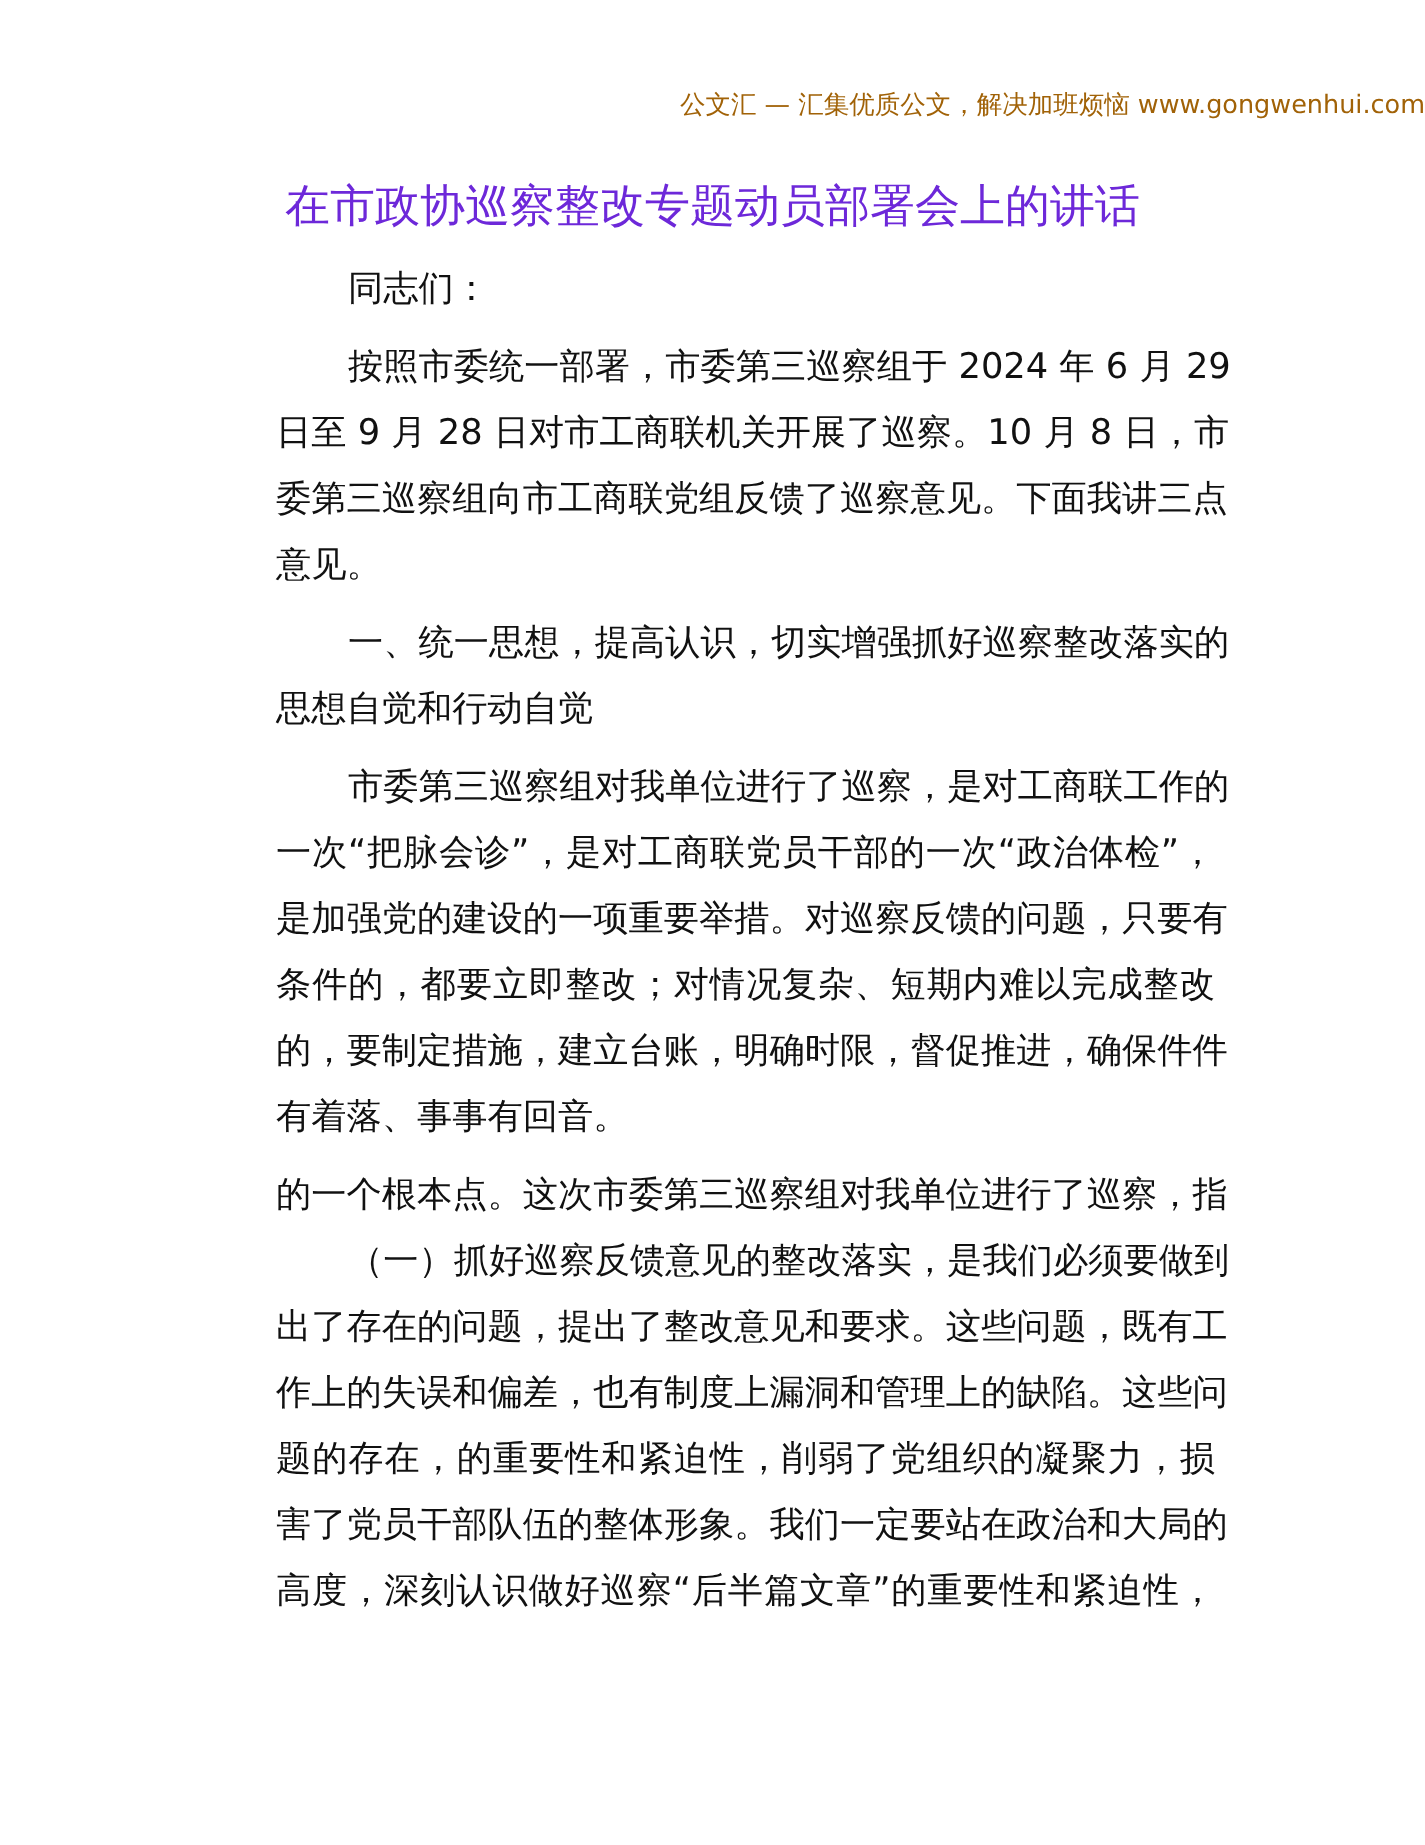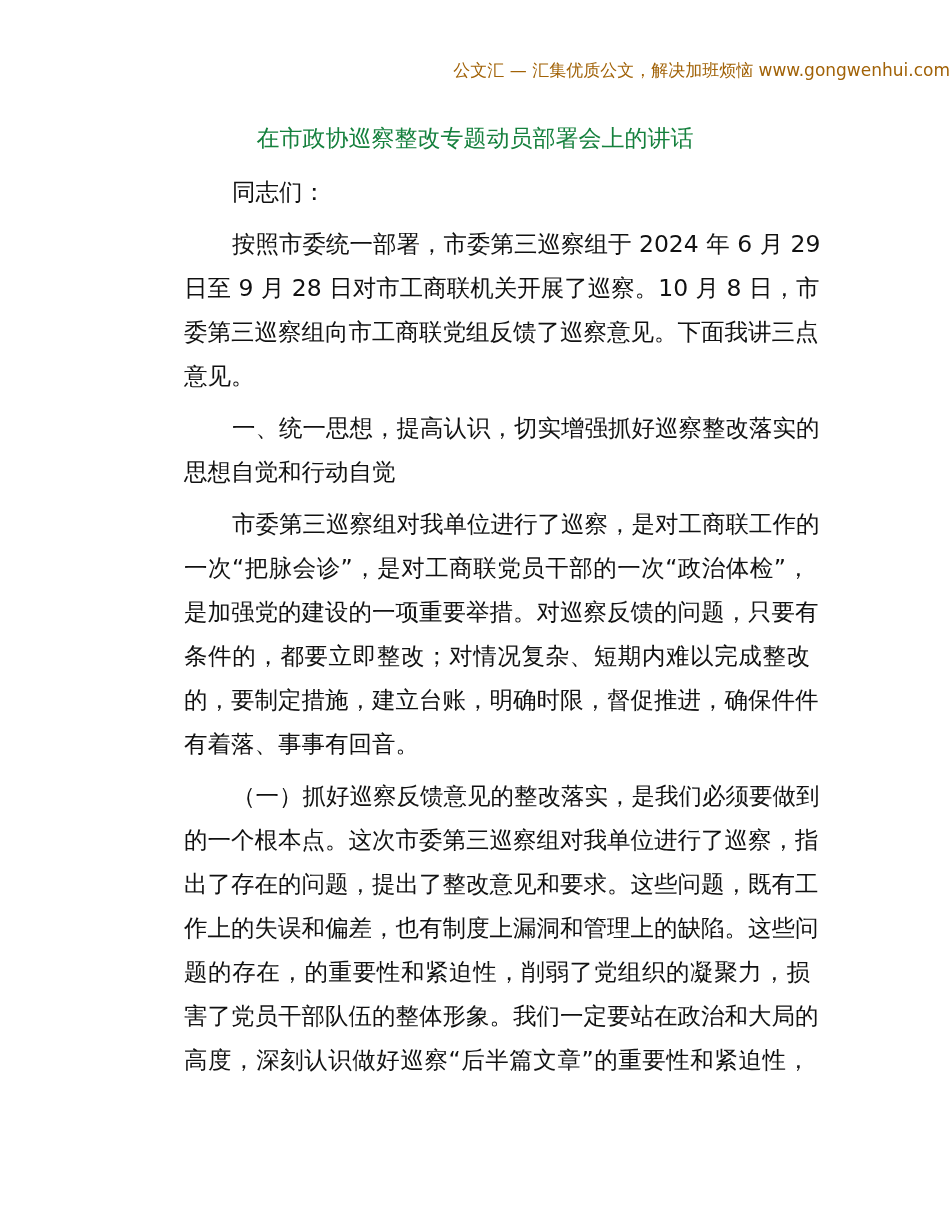--- a/index.html
+++ b/index.html
@@ -1,21 +1,21 @@
 <!DOCTYPE html>
 <html><head>
 <meta charset="utf-8">
 <style>
   html, body { margin: 0; padding: 0; background: #ffffff; }
   body { width: 950px; height: 1230px; position: relative; overflow: hidden;
          font-family: "DejaVu Sans", "Liberation Sans", sans-serif; color: #111; }
   .header { position: absolute; top: 56px; left: 0; width: 950px; text-align: right;
             font-size: 17px; color: #a16207; line-height: 28px; }
   .title { position: absolute; top: 116px; left: 140px; width: 670px; text-align: center;
-           font-size: 23px; line-height: 44px; color: #15803d; }
+           font-size: 30px; line-height: 44px; color: #6d28d9; }
   .body { position: absolute; left: 140px; top: 170px; width: 670px; }
   .line { font-size: 23.5px; line-height: 44px; height: 44px; white-space: nowrap;
           text-align: justify; text-align-last: justify; margin-left: 44px; }
   .line.last { text-align: left; text-align-last: left; }
   .line.indent { padding-left: 48px; }
   .para { margin-bottom: 8px; }
 </style>
 </head>
 <body>
 
@@ -43,21 +43,21 @@
   <div class="para">
     <div class="line indent">市委第三巡察组对我单位进行了巡察，是对工商联工作的</div>
     <div class="line">一次“把脉会诊”，是对工商联党员干部的一次“政治体检”，</div>
     <div class="line">是加强党的建设的一项重要举措。对巡察反馈的问题，只要有</div>
     <div class="line">条件的，都要立即整改；对情况复杂、短期内难以完成整改</div>
     <div class="line">的，要制定措施，建立台账，明确时限，督促推进，确保件件</div>
     <div class="line last">有着落、事事有回音。</div>
   </div>
 
   <div class="para">
+    <div class="line">的一个根本点。这次市委第三巡察组对我单位进行了巡察，指</div>
     <div class="line indent">（一）抓好巡察反馈意见的整改落实，是我们必须要做到</div>
-    <div class="line">的一个根本点。这次市委第三巡察组对我单位进行了巡察，指</div>
     <div class="line">出了存在的问题，提出了整改意见和要求。这些问题，既有工</div>
     <div class="line">作上的失误和偏差，也有制度上漏洞和管理上的缺陷。这些问</div>
     <div class="line">题的存在，的重要性和紧迫性，削弱了党组织的凝聚力，损</div>
     <div class="line">害了党员干部队伍的整体形象。我们一定要站在政治和大局的</div>
     <div class="line">高度，深刻认识做好巡察“后半篇文章”的重要性和紧迫性，</div>
   </div>
 </div>
 
 </body></html>

